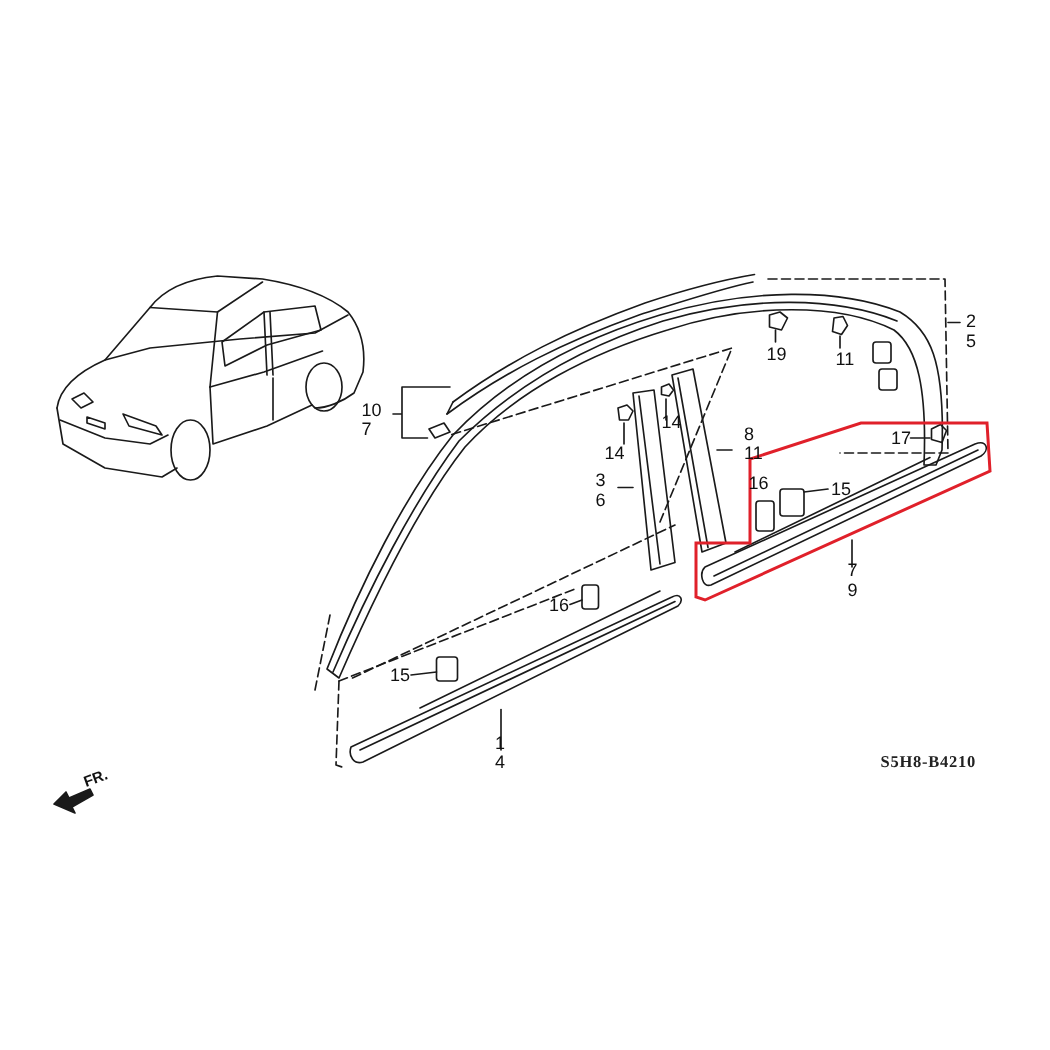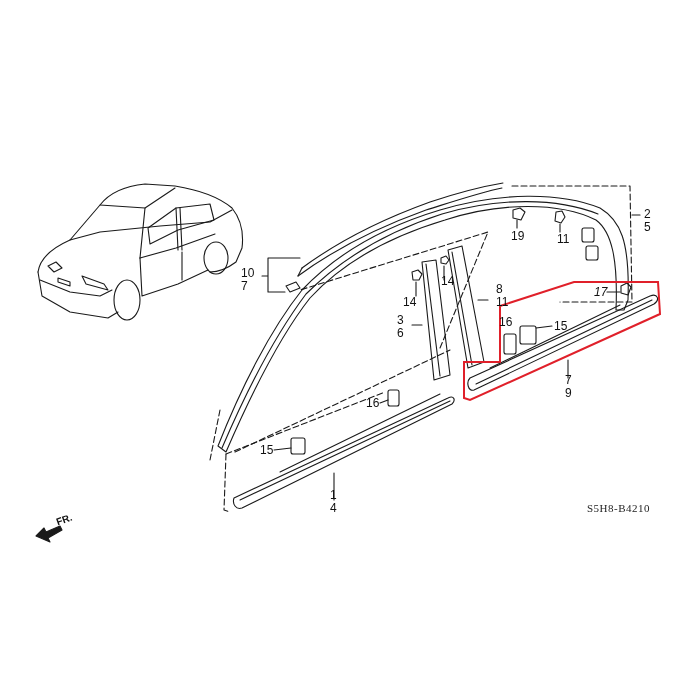--- a/index.html
+++ b/index.html
@@ -1,19 +1,19 @@
 <!DOCTYPE html>
 <html><head>
 <meta charset="utf-8">
 <style>
   html, body { margin:0; padding:0; background:#ffffff; }
   #stage { position:relative; width:700px; height:700px; overflow:hidden; background:#fff; }
   svg { position:absolute; left:0; top:0; }
   .lbl { position:absolute; font-family:"Liberation Sans", sans-serif; font-size:12px; color:#111; line-height:13px; }
-  .code { position:absolute; font-family:"Liberation Serif", serif; font-size:11px; font-weight:normal; color:#222; letter-spacing:0.5px; }
+  .code { position:absolute; font-family:"Liberation Serif", serif; font-size:11px; font-weight:bold; color:#222; letter-spacing:0.5px; }
   .fr { position:absolute; font-family:"Liberation Sans", sans-serif; font-size:10px; font-weight:bold; color:#111; transform:rotate(-20deg); }
 </style>
 </head>
 <body>
 
 <div id="stage">
   <svg width="700" height="700" viewBox="0 0 700 700">
     <g fill="none" stroke="#1a1a1a" stroke-width="1.1" stroke-linejoin="round" stroke-linecap="round">
 
       <g>
@@ -119,21 +119,21 @@
   <div class="lbl" style="left:403px;top:296px;">14</div>
   <div class="lbl" style="left:441px;top:275px;">14</div>
   <div class="lbl" style="left:397px;top:314px;">
     <div>3</div>
     <div>6</div>
   </div>
   <div class="lbl" style="left:496px;top:283px;">
     <div>8</div>
     <div>11</div>
   </div>
-  <div class="lbl" style="left:594px;top:286px;font-style:italic;">17</div>
+  <div class="lbl" style="left:594px;top:286px;">17</div>
   <div class="lbl" style="left:499px;top:316px;">16</div>
   <div class="lbl" style="left:554px;top:320px;">15</div>
   <div class="lbl" style="left:565px;top:374px;">
     <div>7</div>
     <div>9</div>
   </div>
   <div class="lbl" style="left:366px;top:397px;">16</div>
   <div class="lbl" style="left:260px;top:444px;">15</div>
   <div class="lbl" style="left:330px;top:489px;">
     <div>1</div>

